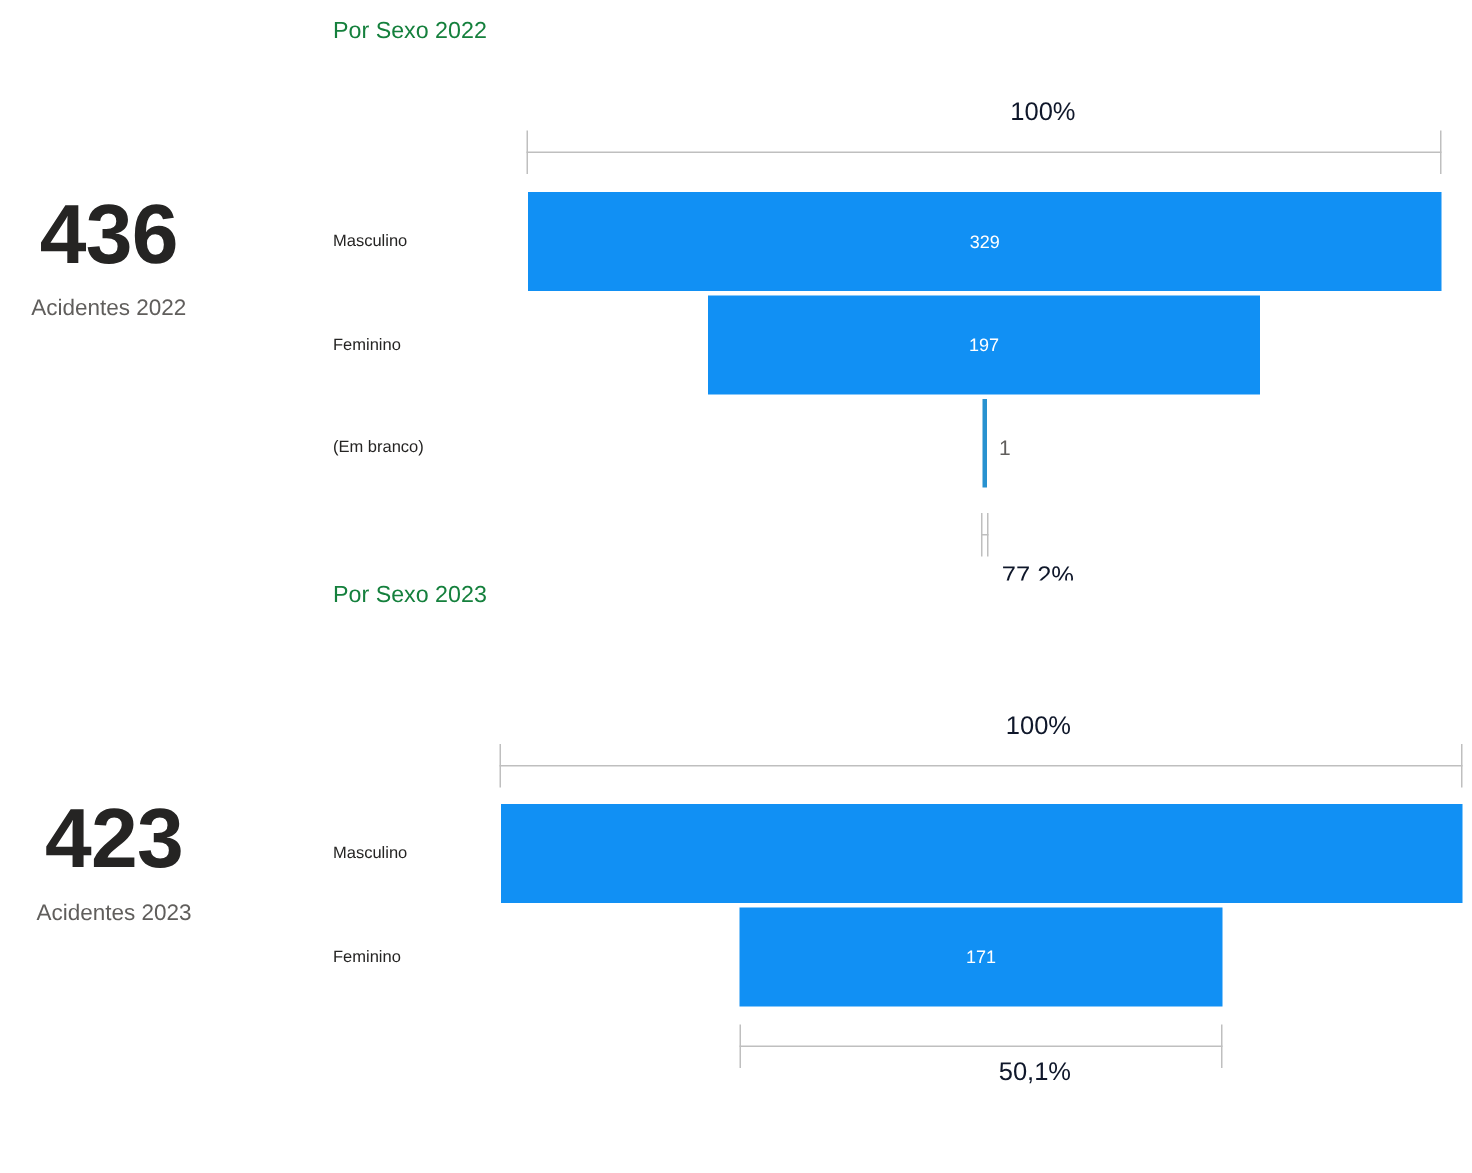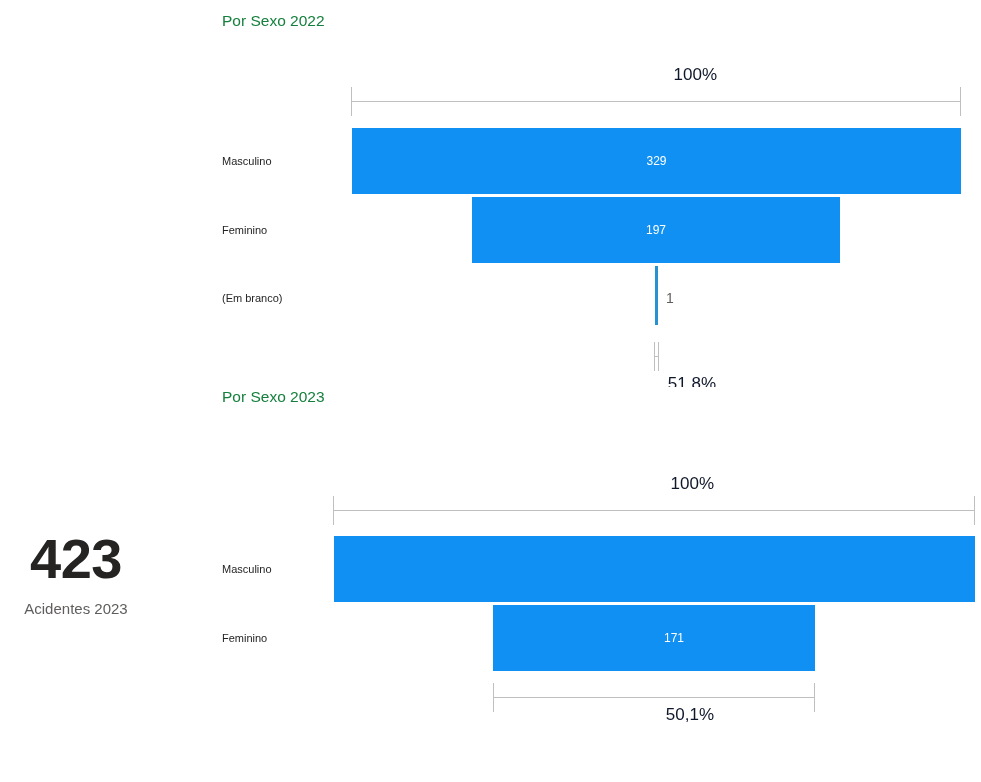--- a/index.html
+++ b/index.html
@@ -99,20 +99,24 @@
     color: #0f172a;
     white-space: nowrap;
     text-align: right;
   }
 </style>
 </head>
 <body>
 
 <div class="panel" style="left:0px; top:0px; width:981px; height:387px;">
 
+  <div class="kpi" style="left:0px; top:128px; width:145px;">
+    <div class="kpi-value">436</div>
+    <div class="kpi-label">Acidentes 2022</div>
+  </div>
 
   <div class="panel-title" style="left:222px; top:11px;">Por Sexo 2022</div>
 
   <div class="bracket-label" style="left:597px; top:66px; width:120px;">100%</div>
   <div class="bracket" style="left:351px; top:101px; width:610px;"></div>
   <div class="bracket-tick" style="left:351px; top:87px; height:29px;"></div>
   <div class="bracket-tick" style="left:960px; top:87px; height:29px;"></div>
 
   <div class="cat-label" style="left:222px; top:150px;">Masculino</div>
   <div class="bar" style="left:352px; top:128px; width:609px; height:66px;"></div>
@@ -122,21 +126,21 @@
   <div class="bar" style="left:472px; top:197px; width:368px; height:66px;"></div>
   <div class="bar-value" style="left:472px; top:221px; width:368px;">197</div>
 
   <div class="cat-label" style="left:222px; top:287px;">(Em branco)</div>
   <div class="bar-sliver" style="left:655px; top:266px; width:3px; height:59px;"></div>
   <div class="bar-value-outside" style="left:666px; top:289px;">1</div>
 
   <div class="bracket-tick" style="left:654px; top:342px; height:29px;"></div>
   <div class="bracket-tick" style="left:658px; top:342px; height:29px;"></div>
   <div class="bracket" style="left:654px; top:356px; width:5px;"></div>
-  <div class="bracket-label" style="left:596px; top:375px; width:120px;">51,8%</div>
+  <div class="bracket-label" style="left:596px; top:375px; width:120px;">77,2%</div>
 </div>
 
 <div class="panel" style="left:0px; top:387px; width:981px; height:395px;">
 
   <div class="kpi" style="left:0px; top:144px; width:152px;">
     <div class="kpi-value">423</div>
     <div class="kpi-label">Acidentes 2023</div>
   </div>
 
   <div class="panel-title" style="left:222px; top:0px;">Por Sexo 2023</div>
@@ -144,19 +148,19 @@
   <div class="bracket-label" style="left:594px; top:88px; width:120px;">100%</div>
   <div class="bracket" style="left:333px; top:123px; width:642px;"></div>
   <div class="bracket-tick" style="left:333px; top:109px; height:29px;"></div>
   <div class="bracket-tick" style="left:974px; top:109px; height:29px;"></div>
 
   <div class="cat-label" style="left:222px; top:171px;">Masculino</div>
   <div class="bar" style="left:334px; top:149px; width:641px; height:66px;"></div>
 
   <div class="cat-label" style="left:222px; top:240px;">Feminino</div>
   <div class="bar" style="left:493px; top:218px; width:322px; height:66px;"></div>
-  <div class="bar-value" style="left:493px; top:242px; width:322px;padding-left:20px;">171</div>
+  <div class="bar-value" style="left:493px; top:242px; width:322px;">171</div>
 
   <div class="bracket" style="left:493px; top:310px; width:322px;"></div>
   <div class="bracket-tick" style="left:493px; top:296px; height:29px;"></div>
   <div class="bracket-tick" style="left:814px; top:296px; height:29px;"></div>
   <div class="bracket-label" style="left:594px; top:319px; width:120px;">50,1%</div>
 </div>
 
 </body></html>

